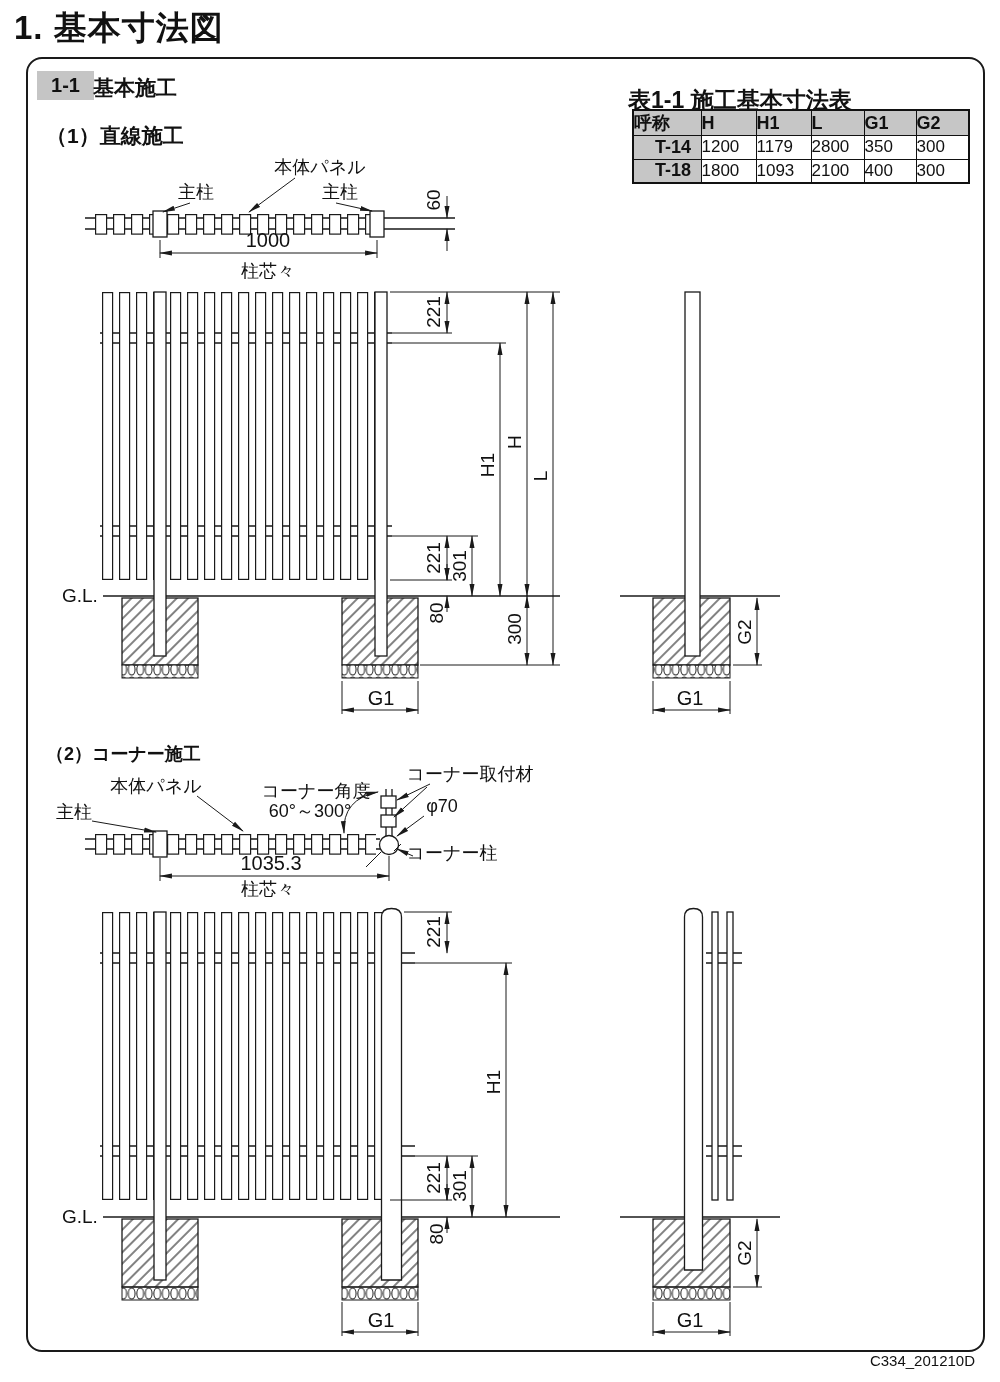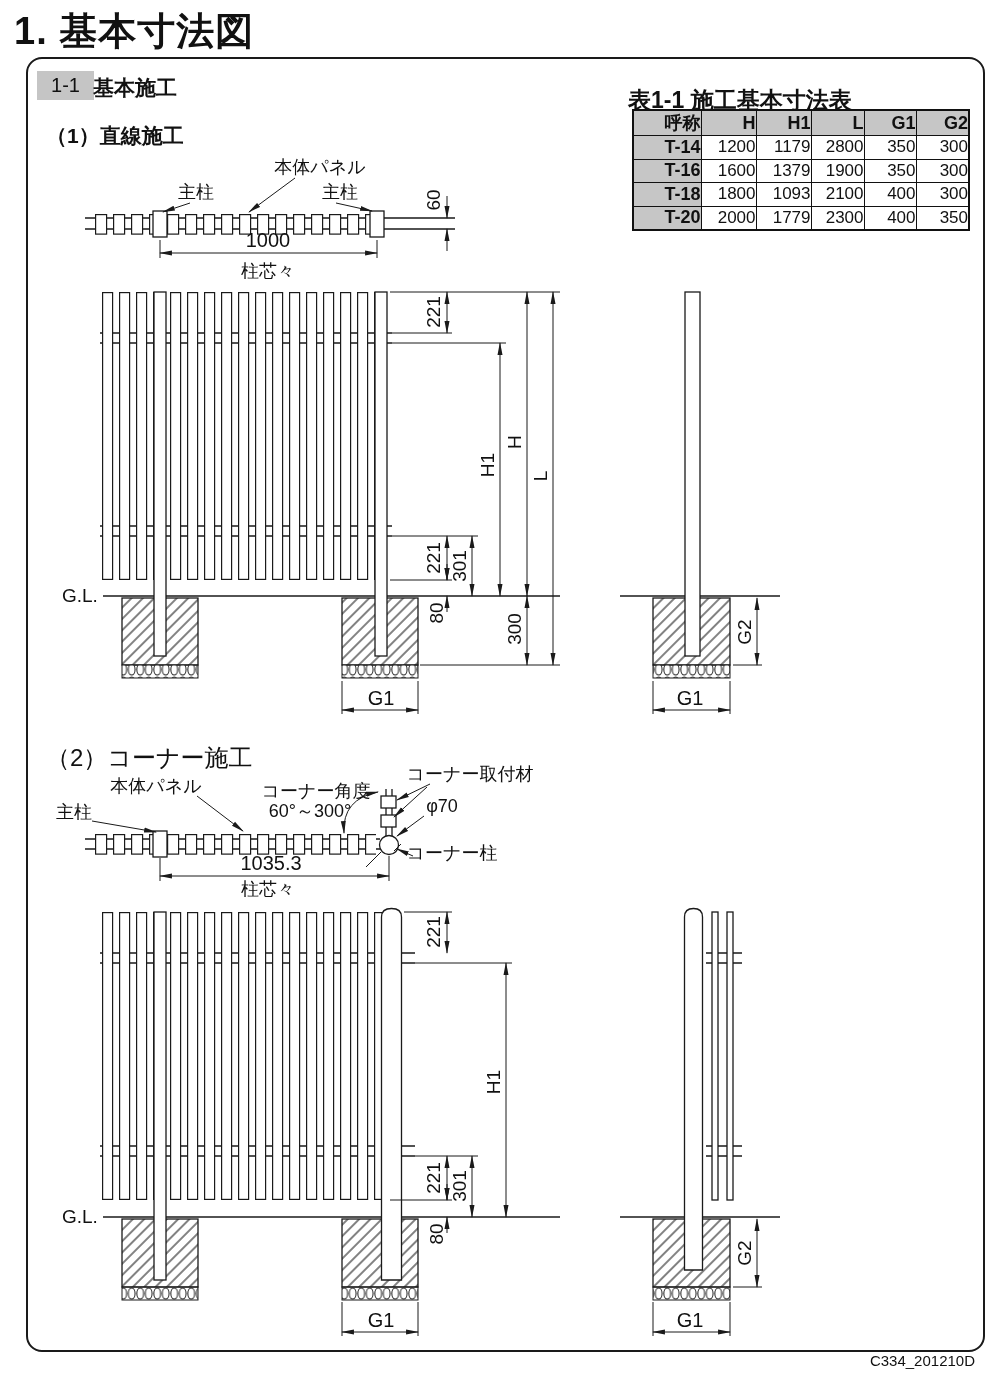--- a/index.html
+++ b/index.html
@@ -1,29 +1,29 @@
 <!DOCTYPE html>
 <html><head>
 <meta charset="utf-8">
 <style>
   html,body{margin:0;padding:0;}
   body{
     width:1000px;height:1382px;position:relative;background:#fff;color:#111;
     font-family:"Liberation Sans","DejaVu Sans",sans-serif;
   }
   .abs{position:absolute;}
-  #page-title{left:14px;top:6px;font-size:38px;font-weight:bold;letter-spacing:1px;}
+  #page-title{left:14px;top:6px;font-size:33px;font-weight:bold;letter-spacing:1px;}
   #frame{left:26px;top:57px;width:955px;height:1291px;border:2.5px solid #1a1a1a;border-radius:16px;}
-  #badge{left:37px;top:71px;width:57px;height:29px;background:#c5c5c5;display:flex;align-items:center;justify-content:center;font-size:20px;font-weight:normal;}
+  #badge{left:37px;top:71px;width:57px;height:29px;background:#c5c5c5;display:flex;align-items:center;justify-content:center;font-size:20px;font-weight:bold;}
   #sec-title{left:93px;top:74px;font-size:21px;font-weight:bold;}
   #sub1-heading{left:46px;top:122px;font-size:21px;font-weight:bold;}
-  #sub2-heading{left:46px;top:742px;font-size:24px;font-weight:normal;}
+  #sub2-heading{left:46px;top:742px;font-size:18px;font-weight:bold;}
   #tbl-title{left:628px;top:85px;font-size:23px;font-weight:bold;}
   #dims{left:632px;top:109px;border-collapse:collapse;border:2.5px solid #111;table-layout:fixed;}
-  #dims th,#dims td{border:1.7px solid #111;text-align:right;vertical-align:middle;height:22.5px;padding:0;font-size:17px;}
+  #dims th,#dims td{border:1.7px solid #111;text-align:left;vertical-align:middle;height:22.5px;padding:0;font-size:17px;}
   #dims thead th{background:#c6c6c6;font-weight:bold;font-size:18px;}
   #dims tbody th{background:#c6c6c6;font-weight:bold;font-size:18px;padding-left:21px;}
   #doc-code{right:25px;top:1352px;font-size:15px;}
   #dwg{left:0;top:0;}
   #dwg text{fill:#111;}
   .ln{fill:none;stroke:#1a1a1a;stroke-width:1.3;}
   .wh{fill:#fff;stroke:#1a1a1a;stroke-width:1.3;}
   .hat{fill:url(#hatch);stroke:#1a1a1a;stroke-width:1.3;}
   .grv{fill:url(#gravel);stroke:#1a1a1a;stroke-width:1;}
   .dim{fill:none;stroke:#1a1a1a;stroke-width:1;}
@@ -64,42 +64,26 @@
   <tbody>
     <tr>
       <th>T-14</th>
       <td>1200</td>
       <td>1179</td>
       <td>2800</td>
       <td>350</td>
       <td>300</td>
     </tr>
     <tr>
-      <th>T-16</th>
-      <td>1600</td>
-      <td>1379</td>
-      <td>1900</td>
-      <td>350</td>
-      <td>300</td>
-    </tr>
-    <tr>
       <th>T-18</th>
       <td>1800</td>
       <td>1093</td>
       <td>2100</td>
       <td>400</td>
       <td>300</td>
-    </tr>
-    <tr>
-      <th>T-20</th>
-      <td>2000</td>
-      <td>1779</td>
-      <td>2300</td>
-      <td>400</td>
-      <td>350</td>
     </tr>
   </tbody>
 </table>
 
 <svg class="abs" id="dwg" width="1000" height="1382" viewBox="0 0 1000 1382">
   <defs>
     <marker id="ah" viewBox="0 0 12 6" refX="11" refY="3" markerWidth="13" markerHeight="6.5" orient="auto-start-reverse" markerUnits="userSpaceOnUse">
       <path d="M0,0.7 L12,3 L0,5.3 Z" fill="#1a1a1a"></path>
     </marker>
     <pattern id="hatch" width="8" height="8" patternUnits="userSpaceOnUse" patternTransform="rotate(45)">

